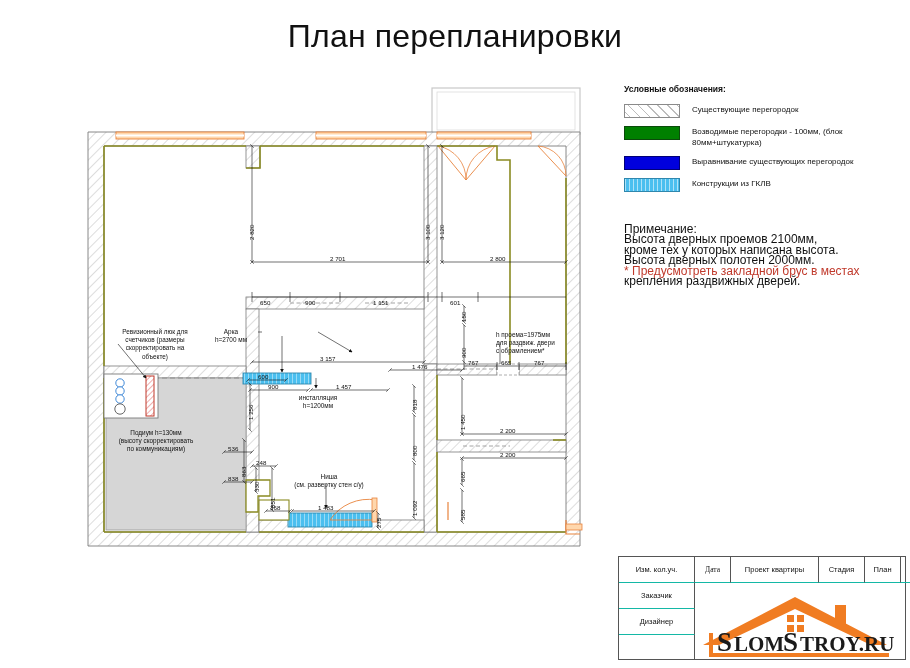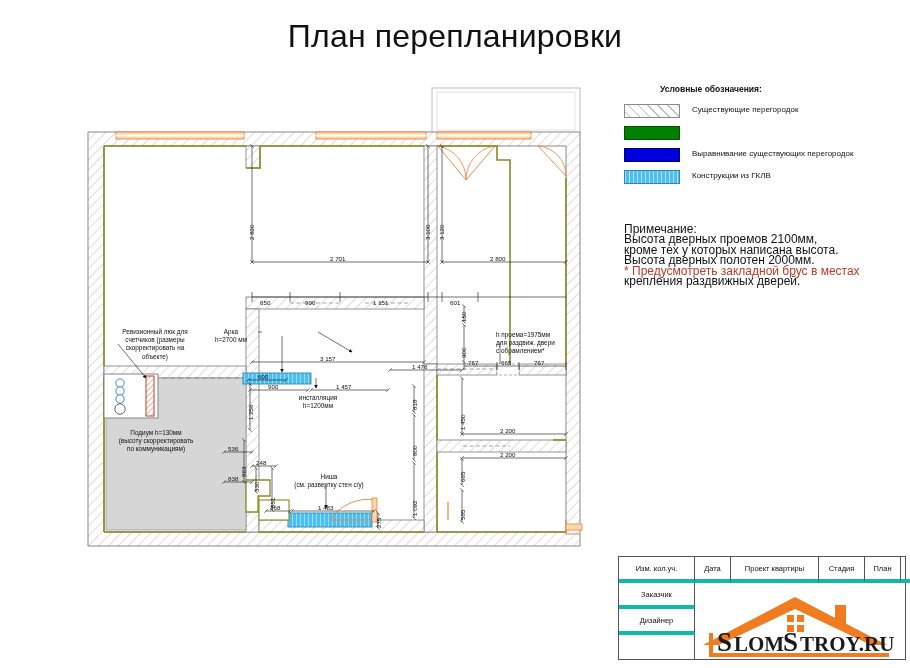--- a/index.html
+++ b/index.html
@@ -11,21 +11,21 @@
   #page { position:absolute; inset:0; }
 
   
   .doc-title {
     position:absolute; left:0; top:18px; width:910px; text-align:center;
     font-size:32px; font-weight:400; letter-spacing:0.2px; color:#111;
   }
 
   
   .legend { position:absolute; left:624px; top:84px; width:270px; }
-  .legend-title { font-size:8.5px; font-weight:bold; color:#111; margin-bottom:9px;margin-left:36px; }
+  .legend-title { font-size:8.5px; font-weight:bold; color:#111; margin-bottom:9px; }
   .legend-row { display:flex; align-items:flex-start; margin-bottom:7px; }
   .swatch { width:56px; height:14px; flex:0 0 56px; margin-right:12px; margin-top:1px; }
   .sw-existing {
     border:1px solid #8a8a8a; background:
       repeating-linear-gradient(45deg, #ffffff 0 3px, #bdbdbd 3px 3.9px, #ffffff 3.9px 7px);
   }
   .sw-green { background:#008000; border:1px solid #0b4a0b; }
   .sw-blue { background:#0000dd; border:1px solid #000077; }
   .sw-gklv {
     background:#4bbfef; border:1px solid #2f87ad;
@@ -34,21 +34,21 @@
   .sw-line { height:14px; position:relative; background:transparent; border:none; }
   .sw-line:after { content:""; position:absolute; left:0; right:0; top:6px; height:2px; background:#8a8b22; }
   .legend-label { font-size:8px; line-height:11px; color:#111; padding-top:1px; }
 
   
   .notes { position:absolute; left:624px; top:224px; width:260px; font-size:12px; line-height:10.4px; color:#111; }
   .notes .star { color:#c0392b; }
 
   
   .stamp { position:absolute; left:618px; top:556px; width:288px; height:104px; border:1px solid #555; }
-  .stamp-cell { position:absolute; border-right:1px solid #555; border-bottom:4px solid #14b8a6;
+  .stamp-cell { position:absolute; border-right:1px solid #555; border-bottom:1px solid #14b8a6;
                 display:flex; align-items:center; justify-content:center;
                 font-size:7.5px; color:#111; text-align:center; }
   .stamp-cell.nb { border-bottom:none; }
   .stamp-cell.nr { border-right:none; }
   .logo-area { position:absolute; left:76px; top:26px; width:211px; height:77px; overflow:hidden; }
 
   
   .plan { position:absolute; left:0; top:0; width:910px; height:668px; }
 
   
@@ -319,20 +319,21 @@
   <div class="legend">
     <div class="legend-title">Условные обозначения:</div>
 
     <div class="legend-row">
       <div class="swatch sw-existing"></div>
       <div class="legend-label">Существующие перегородок</div>
     </div>
 
     <div class="legend-row">
       <div class="swatch sw-green"></div>
+      <div class="legend-label">Возводимые перегородки - 100мм, (блок 80мм+штукатурка)</div>
     </div>
 
     <div class="legend-row">
       <div class="swatch sw-blue"></div>
       <div class="legend-label">Выравнивание существующих перегородок</div>
     </div>
 
     <div class="legend-row">
       <div class="swatch sw-gklv"></div>
       <div class="legend-label">Конструкции из ГКЛВ</div>
@@ -345,21 +346,21 @@
     <div>Высота дверных проемов 2100мм,</div>
     <div>кроме тех у которых написана высота.</div>
     <div>Высота дверных полотен 2000мм.</div>
     <div class="star">* Предусмотреть закладной брус в местах</div>
     <div>крепления раздвижных дверей.</div>
   </div>
 
   <div class="stamp">
 
     <div class="stamp-cell" style="left:0;   top:0;  width:76px;  height:26px;">Изм. кол.уч.</div>
-    <div class="stamp-cell" style="left:76px; top:0; width:36px;  height:26px;">Дата</div>
+    <div class="stamp-cell" style="left:76px; top:0; width:36px;  height:26px;font-family:Liberation Serif, serif;">Дата</div>
     <div class="stamp-cell" style="left:112px;top:0; width:88px;  height:26px;">Проект квартиры</div>
     <div class="stamp-cell" style="left:200px;top:0; width:46px;  height:26px;">Стадия</div>
     <div class="stamp-cell" style="left:246px;top:0; width:36px;  height:26px;">План</div>
     <div class="stamp-cell nr" style="left:282px;top:0; width:44px; height:26px;">Листов</div>
 
     <div class="stamp-cell" style="left:0; top:26px; width:76px; height:26px;">Заказчик</div>
     <div class="stamp-cell" style="left:0; top:52px; width:76px; height:26px;">Дизайнер</div>
     <div class="stamp-cell nb" style="left:0; top:78px; width:76px; height:25px;"></div>
 
     <div class="logo-area">

